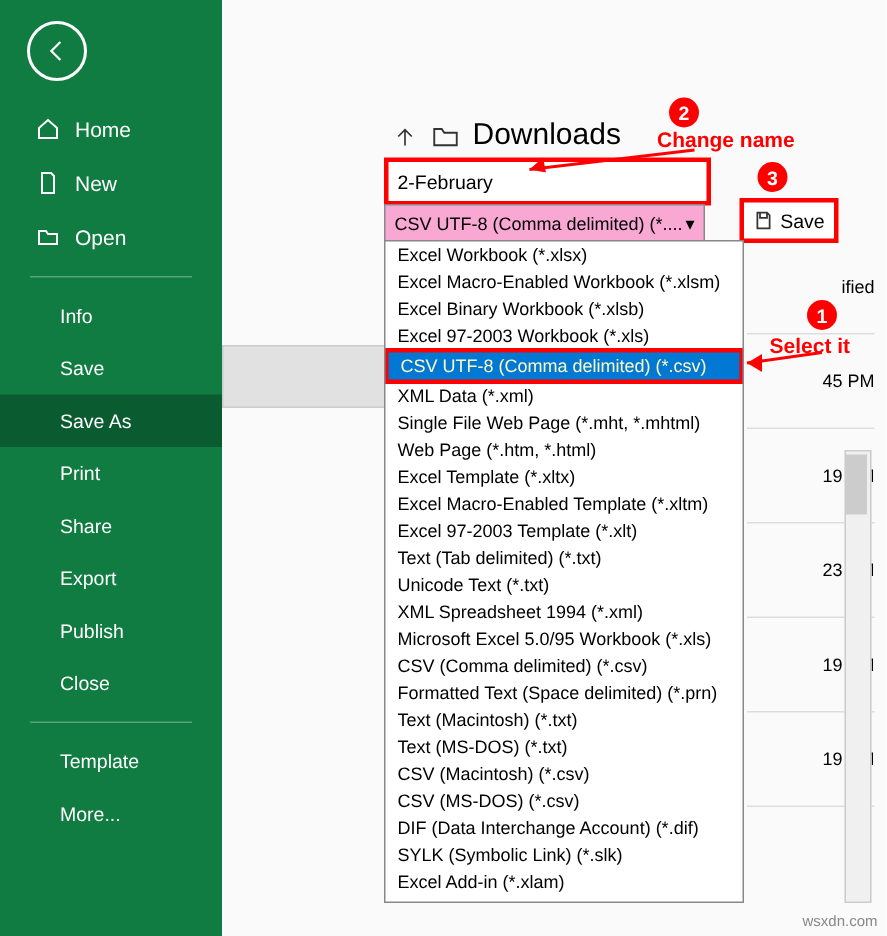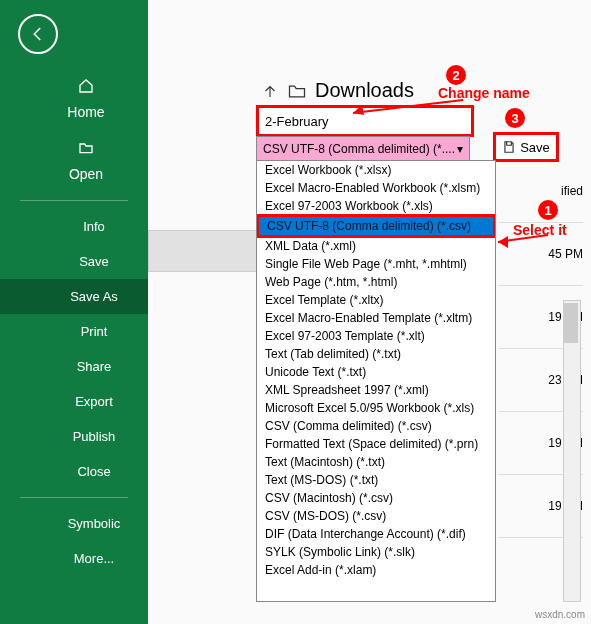--- a/index.html
+++ b/index.html
@@ -38,21 +38,20 @@
   padding: 0;
   margin: 0;
 }
 .sidebar li {
   padding: 10px 0 10px 24px;
   display: flex;
   align-items: center;
   gap: 10px;
   cursor: pointer;
   font-size: 14px;
-  flex-direction: column;
 }
 .sidebar li.sub {
   padding-left: 40px;
   font-size: 13px;
 }
 .sidebar li.active {
   background: #0a5c30;
 }
 .sidebar .sep {
   height: 1px;
@@ -138,21 +137,21 @@
   overflow: hidden;
   font-size: 12px;
 }
 .dropdown-list .item {
   padding: 2px 8px;
   cursor: pointer;
   white-space: nowrap;
 }
 .dropdown-list .item.highlighted {
   background: #0078d4;
-  color: #0f172a;
+  color: #fef9c3;
   border: 3px solid red;
   margin: -1px;
 }
 .annotation {
   position: absolute;
   color: red;
   font-weight: bold;
   font-size: 14px;
 }
 .annotation .circle {
@@ -214,20 +213,26 @@
   </div>
   <ul>
     <li>
       <svg width="16" height="16" viewBox="0 0 24 24" fill="none" stroke="#fff" stroke-width="2">
           <path d="M3 11l9-8 9 8v10H3z"></path>
         </svg>
       <span>Home</span>
     </li>
     <li>
       <svg width="16" height="16" viewBox="0 0 24 24" fill="none" stroke="#fff" stroke-width="2">
+          <path d="M6 2h9l3 3v17H6z"></path>
+        </svg>
+      <span>New</span>
+    </li>
+    <li>
+      <svg width="16" height="16" viewBox="0 0 24 24" fill="none" stroke="#fff" stroke-width="2">
           <path d="M3 6h7l2 3h9v10H3z"></path>
         </svg>
       <span>Open</span>
     </li>
     <div class="sep"></div>
     <li class="sub">
         <span>Info</span>
       </li>
     <li class="sub">
         <span>Save</span>
@@ -245,21 +250,21 @@
         <span>Export</span>
       </li>
     <li class="sub">
         <span>Publish</span>
       </li>
     <li class="sub">
         <span>Close</span>
       </li>
     <div class="sep"></div>
     <li class="sub">
-        <span>Symbolic</span>
+        <span>Template</span>
       </li>
     <li class="sub">
         <span>More...</span>
       </li>
   </ul>
 </div>
 
 <div class="main">
   <div class="gray-box"></div>
 
@@ -283,31 +288,32 @@
   </div>
 
   <div class="dropdown-selected">
     <span>CSV UTF-8 (Comma delimited) (*....</span>
     <span>▾</span>
   </div>
 
   <div class="dropdown-list" id="dropdown-list">
       <div class="item">Excel Workbook (*.xlsx)</div>
       <div class="item">Excel Macro-Enabled Workbook (*.xlsm)</div>
+      <div class="item">Excel Binary Workbook (*.xlsb)</div>
       <div class="item">Excel 97-2003 Workbook (*.xls)</div>
       <div class="item highlighted">CSV UTF-8 (Comma delimited) (*.csv)</div>
       <div class="item">XML Data (*.xml)</div>
       <div class="item">Single File Web Page (*.mht, *.mhtml)</div>
       <div class="item">Web Page (*.htm, *.html)</div>
       <div class="item">Excel Template (*.xltx)</div>
       <div class="item">Excel Macro-Enabled Template (*.xltm)</div>
       <div class="item">Excel 97-2003 Template (*.xlt)</div>
       <div class="item">Text (Tab delimited) (*.txt)</div>
       <div class="item">Unicode Text (*.txt)</div>
-      <div class="item">XML Spreadsheet 1997 (*.xml)</div>
+      <div class="item">XML Spreadsheet 1994 (*.xml)</div>
       <div class="item">Microsoft Excel 5.0/95 Workbook (*.xls)</div>
       <div class="item">CSV (Comma delimited) (*.csv)</div>
       <div class="item">Formatted Text (Space delimited) (*.prn)</div>
       <div class="item">Text (Macintosh) (*.txt)</div>
       <div class="item">Text (MS-DOS) (*.txt)</div>
       <div class="item">CSV (Macintosh) (*.csv)</div>
       <div class="item">CSV (MS-DOS) (*.csv)</div>
       <div class="item">DIF (Data Interchange Account) (*.dif)</div>
       <div class="item">SYLK (Symbolic Link) (*.slk)</div>
       <div class="item">Excel Add-in (*.xlam)</div>

